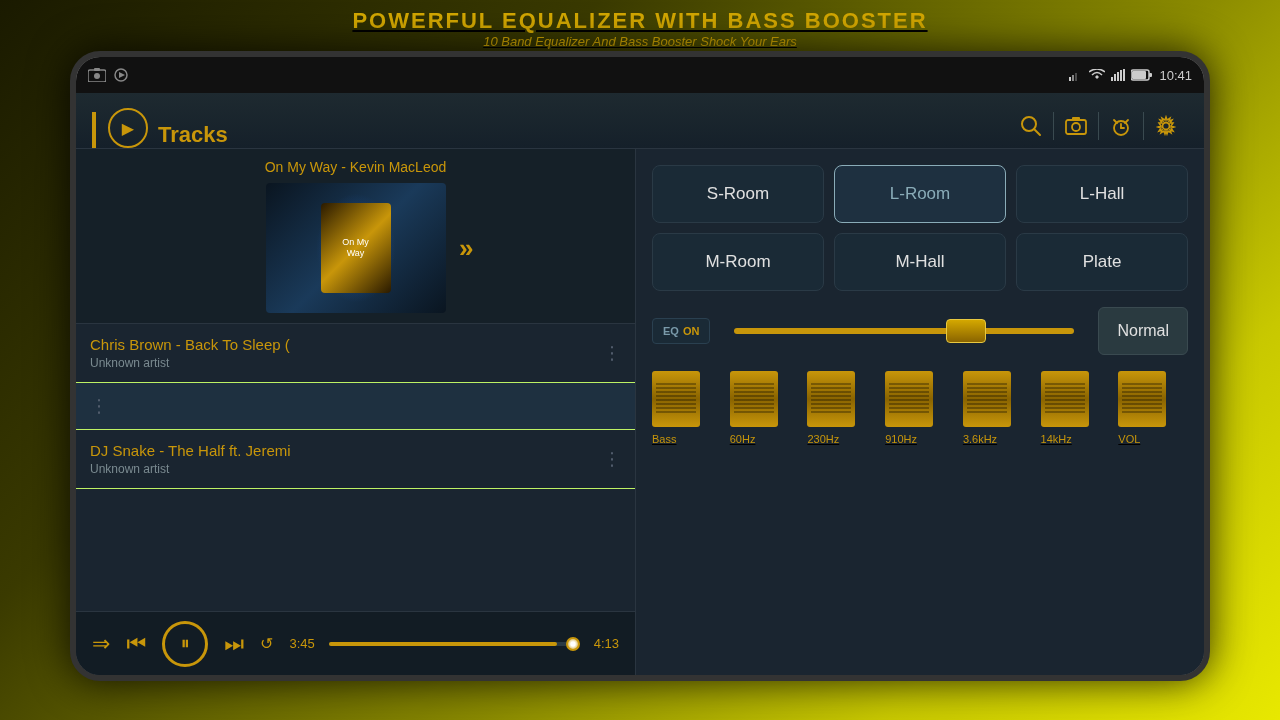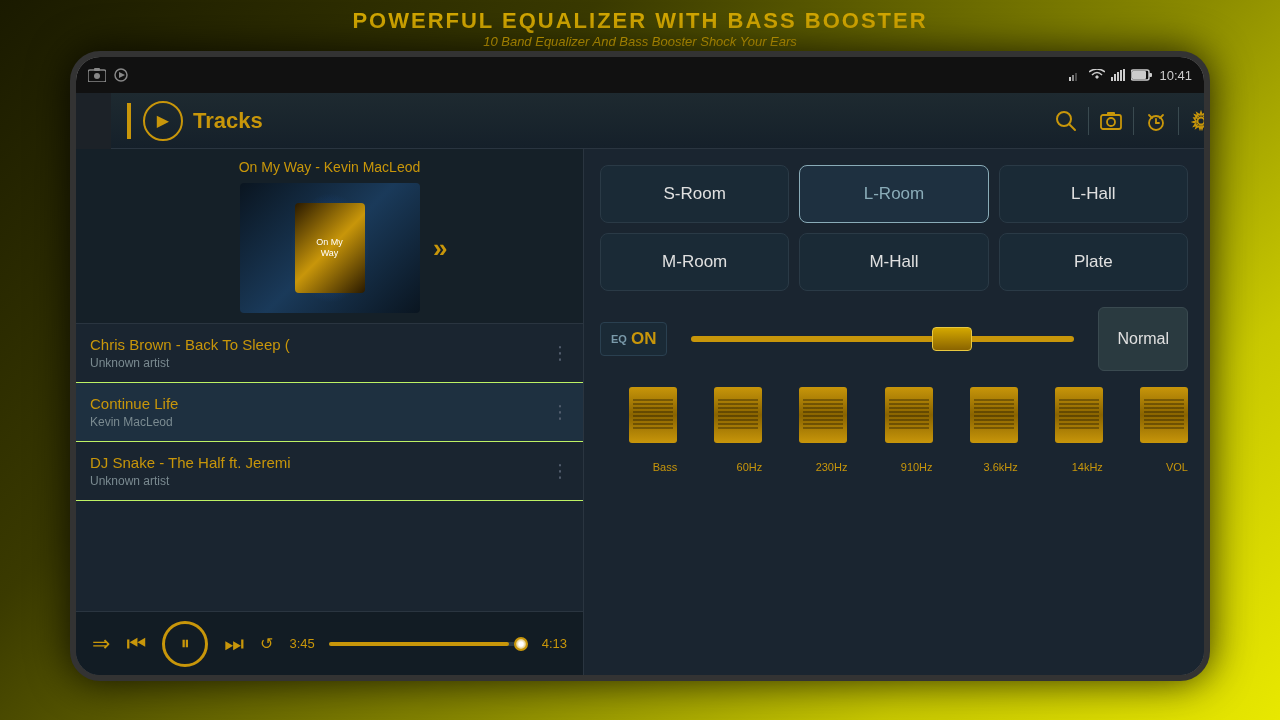--- a/index.html
+++ b/index.html
@@ -20,20 +20,21 @@
       position: relative;
       display: flex;
       flex-direction: column;
       align-items: center;
     }
 
     .top-banner {
       width: 100%;
       text-align: center;
       padding: 8px 0 2px 0;
+      text-decoration: underline;
     }
 
     .top-banner h1 {
       color: #d4a800;
       font-size: 22px;
       font-weight: bold;
       letter-spacing: 2px;
       text-transform: uppercase;
       font-family: 'Arial Black', Arial, sans-serif;
     }
@@ -88,24 +89,23 @@
       display: flex;
       flex-direction: column;
     }
 
     
     .top-bar {
       width: 100%;
       height: 56px;
       background: linear-gradient(180deg, #1e2a30 0%, #15202a 100%);
       display: flex;
-      align-items: center;
+      align-items: flex-end;
       padding: 0 16px;
       border-bottom: 1px solid #2a3540;
-      margin-left: 35px;
     }
 
     .left-border {
       width: 4px;
       height: 36px;
       background: #c8960a;
       margin-right: 12px;
     }
 
     .play-icon-circle {
@@ -158,21 +158,21 @@
 
     
     .main-content {
       display: flex;
       flex: 1;
       overflow: hidden;
     }
 
     
     .left-panel {
-      width: 508px;
+      width: 560px;
       background: #1a2530;
       display: flex;
       flex-direction: column;
       border-right: 1px solid #2a3540;
     }
 
     
     .now-playing {
       padding: 10px;
       background: #152028;
@@ -400,21 +400,21 @@
     }
 
     .eq-text {
       color: #7a9aaa;
       font-size: 11px;
       font-weight: bold;
     }
 
     .on-text {
       color: #c8960a;
-      font-size: 17px;
+      font-size: 11px;
       font-weight: bold;
     }
 
     .eq-slider-container {
       flex: 1;
       position: relative;
       height: 24px;
       display: flex;
       align-items: center;
     }
@@ -436,39 +436,40 @@
       height: 24px;
       background: linear-gradient(180deg, #d4a800 0%, #8a6400 100%);
       border-radius: 4px;
       border: 1px solid #e8c840;
     }
 
     .normal-badge {
       background: #2a3a40;
       border: 1px solid #3a4a50;
       border-radius: 6px;
-      padding: 22px 18px;
+      padding: 14px 18px;
       color: #e0e0e0;
       font-size: 16px;
       cursor: pointer;
     }
 
     
     .eq-bands {
       display: flex;
       gap: 8px;
       align-items: flex-end;
     }
 
     .eq-band {
       flex: 1;
       display: flex;
       flex-direction: column;
-      align-items: flex-end;
-      gap: 18px;
+      align-items: flex-start;
+      gap: 6px;
+      text-decoration: underline;
     }
 
     .band-slider {
       width: 48px;
       height: 56px;
       background: linear-gradient(180deg, #c8960a 0%, #8a6400 50%, #c8960a 100%);
       border-radius: 3px;
       position: relative;
       display: flex;
       align-items: center;
@@ -638,24 +639,20 @@
 
           <div class="track-list">
             <div class="track-item">
               <div class="track-item-info">
                 <div class="track-name">Chris Brown - Back To Sleep (</div>
                 <div class="track-artist">Unknown artist</div>
               </div>
               <div class="track-menu">⋮</div>
             </div>
             <div class="track-item active">
-              <div class="track-item-info">
-                <div class="track-name">Continue Life</div>
-                <div class="track-artist">Kevin MacLeod</div>
-              </div>
               <div class="track-menu">⋮</div>
             </div>
             <div class="track-item">
               <div class="track-item-info">
                 <div class="track-name">DJ Snake - The Half ft. Jeremi</div>
                 <div class="track-artist">Unknown artist</div>
               </div>
               <div class="track-menu">⋮</div>
             </div>
           </div>

